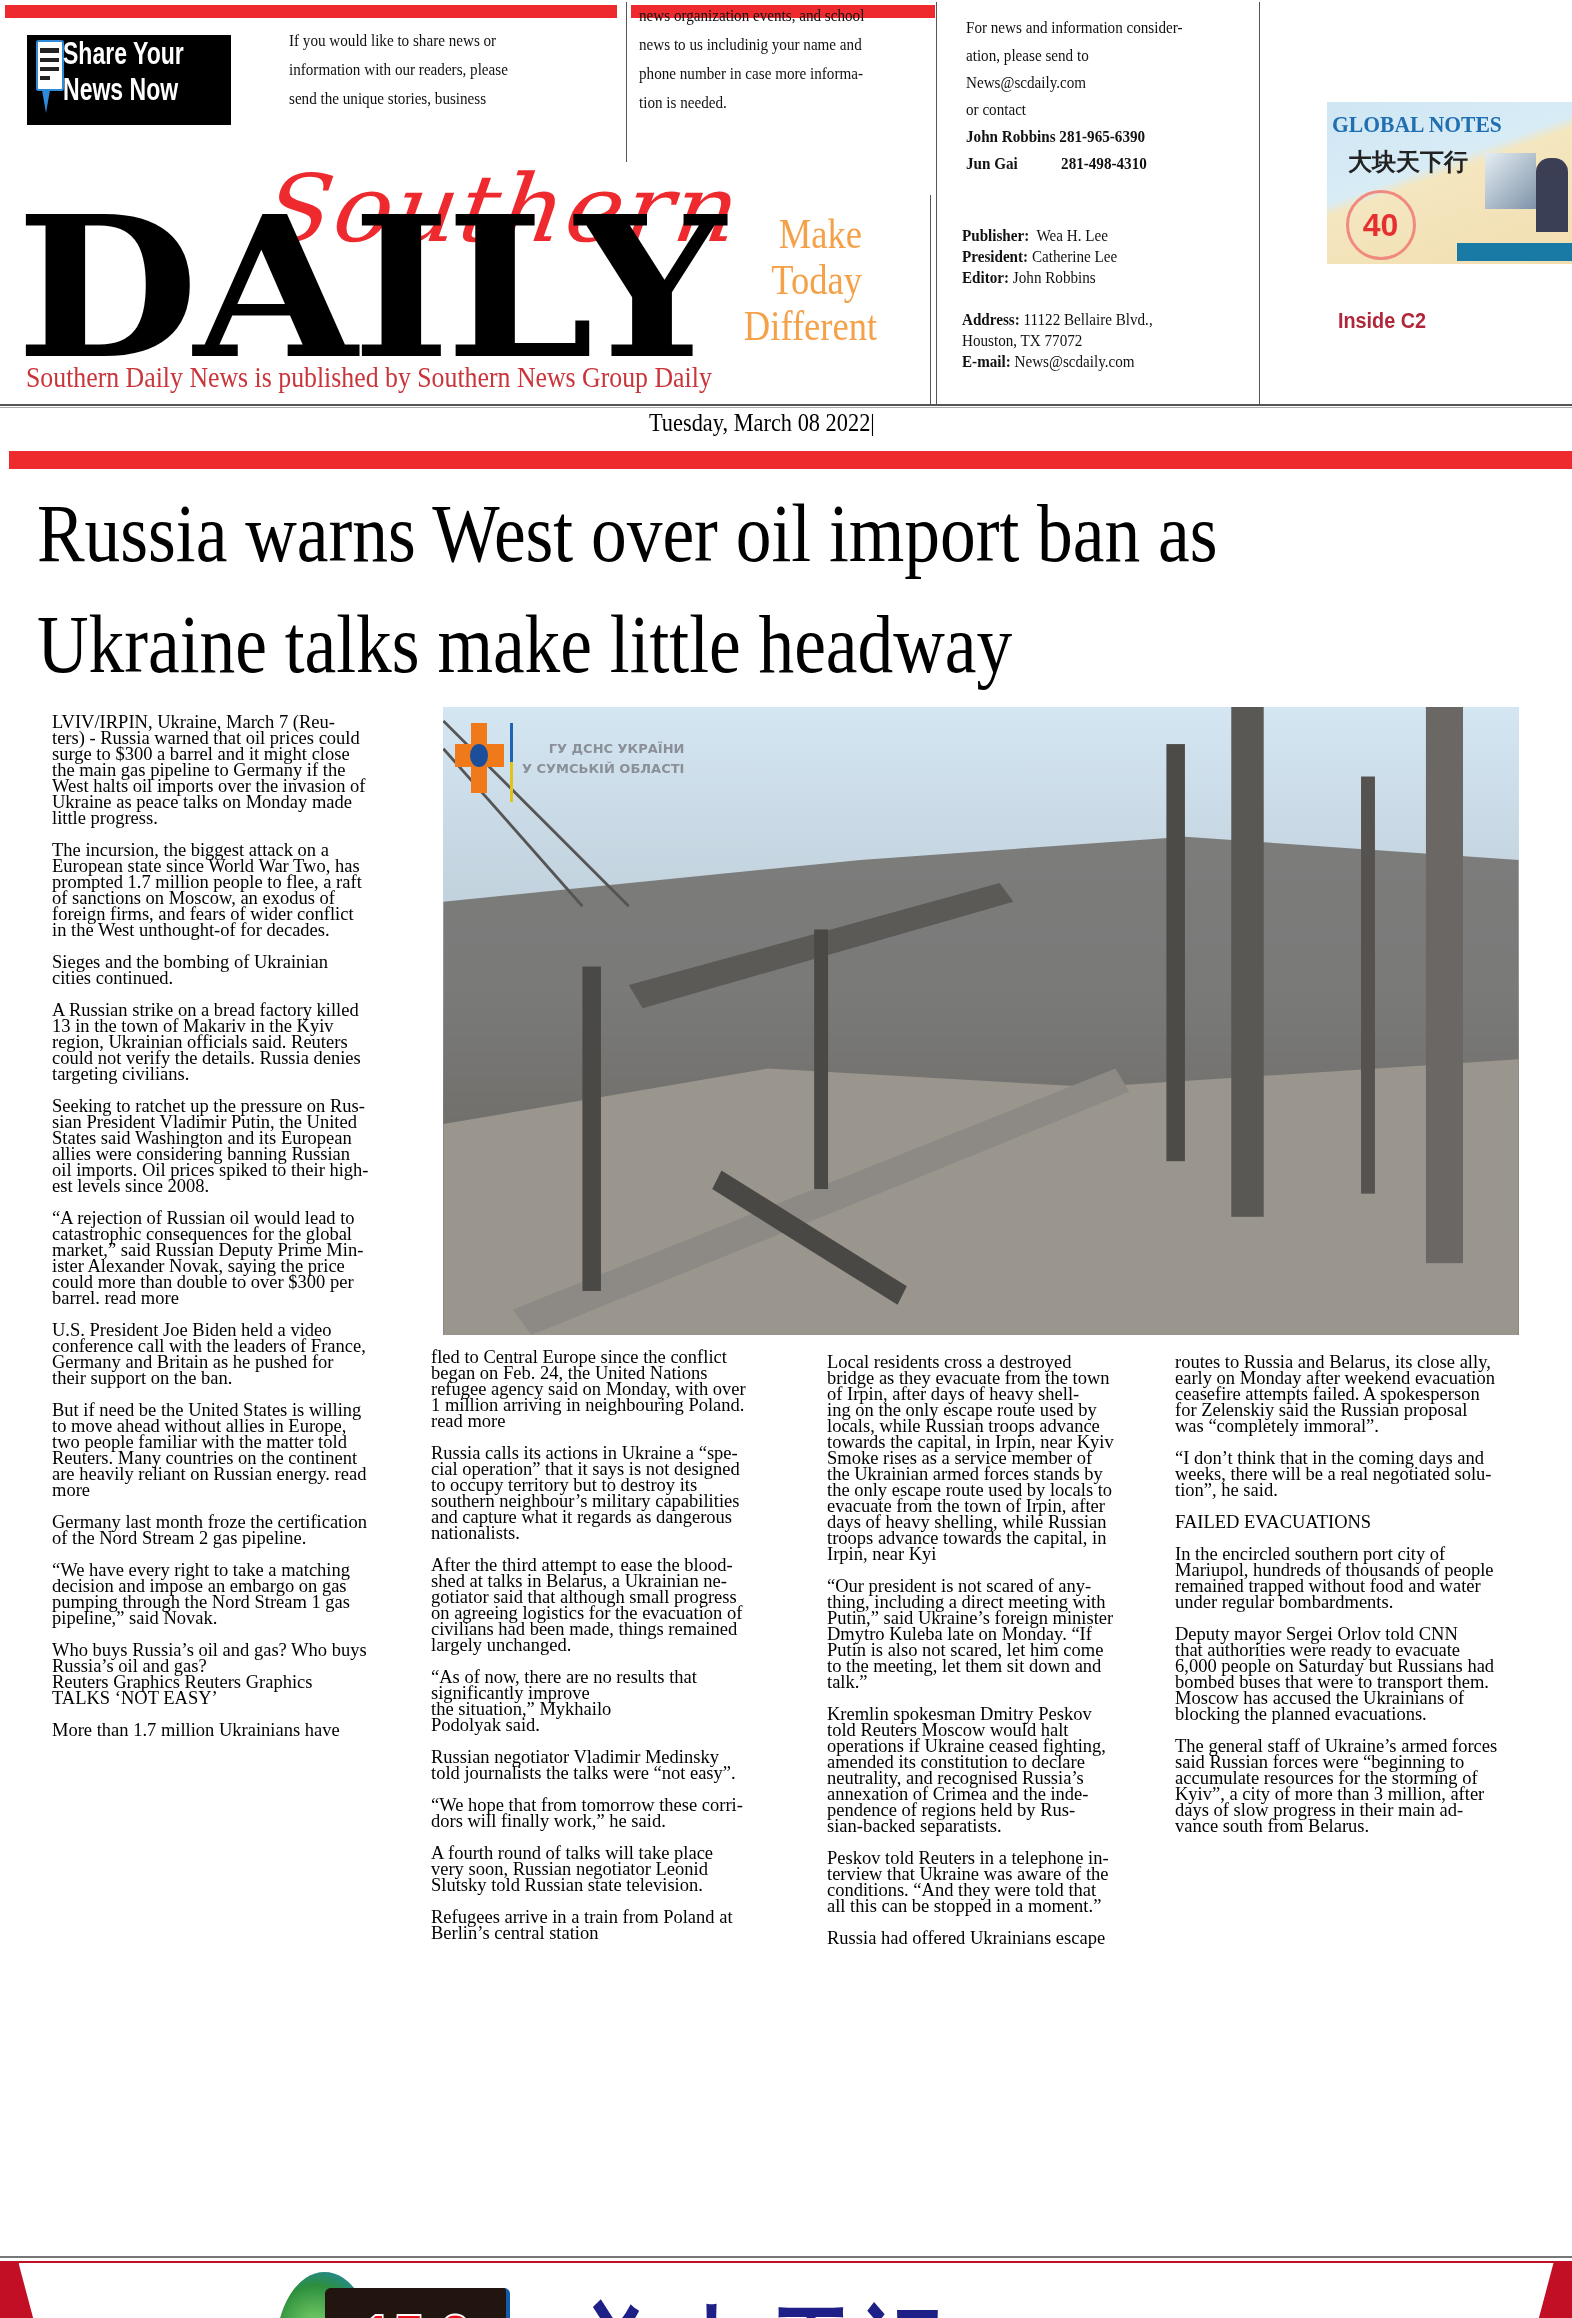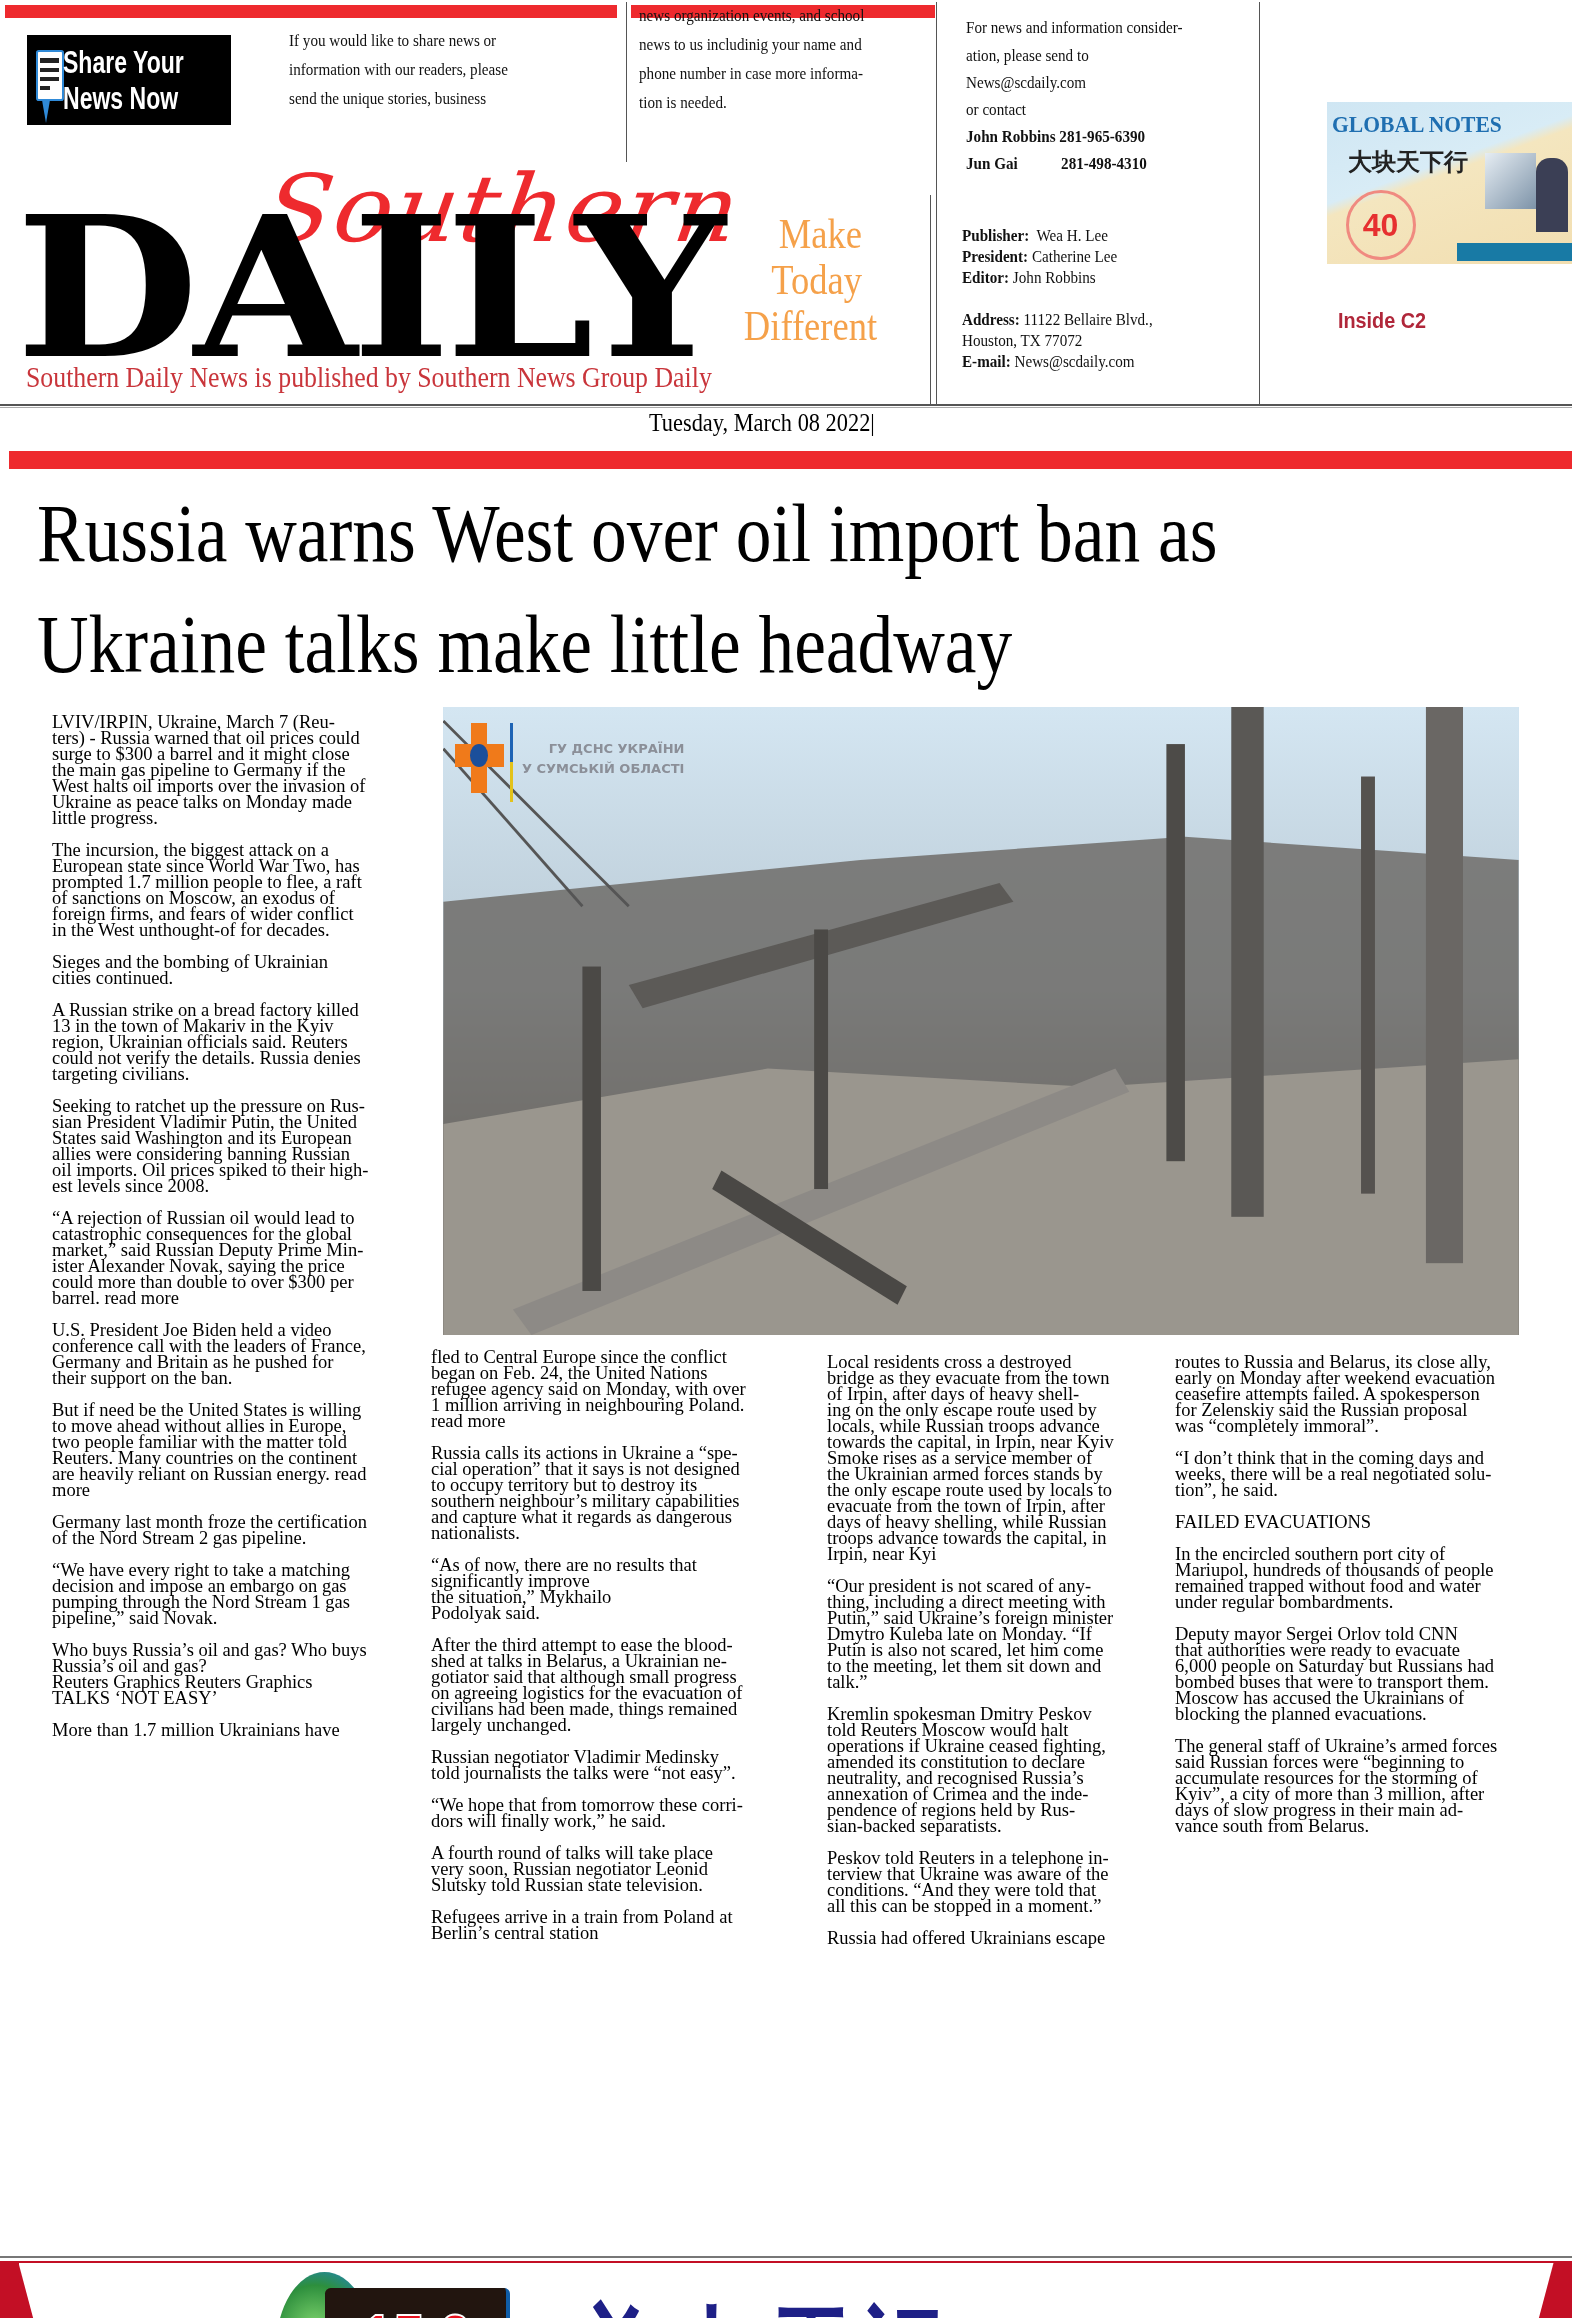--- a/index.html
+++ b/index.html
@@ -7,21 +7,21 @@
   body { position: relative; font-family: "Liberation Serif", serif; color: #000; }
 
   .abs { position: absolute; }
   .redbar { background: #ee2a2e; }
   .vline { position: absolute; width: 1.4px; background: #555; }
 
   
   .hdr-text { font-family: "Liberation Serif", serif; font-size: 17.6px; line-height: 29px; color: #111; transform: scaleX(0.86); transform-origin: left top; white-space: nowrap; }
   .hdr-bold { font-weight: bold; }
 
-  .share-box { left: 27px; top: 35px; width: 204px; height: 90px; background: #000; display: flex; align-items: center; padding-left: 9.3px; gap: 11px; }
+  .share-box { left: 27px; top: 35px; width: 204px; height: 90px; background: #000; display: flex; padding-left: 9.3px; gap: 11px; }
   .share-icon { width: 28px; height: 70px; position: relative; }
   .share-icon .bubble { position: absolute; left: 0; top: 4.6px; width: 28px; height: 51px; background: #fff; border: 2.8px solid #2f8ad8; border-radius: 2.8px; }
   .share-icon .bubble i { position: absolute; left: 1.9px; height: 4.6px; background: #222; }
   .share-icon .tail { position: absolute; left: 5.6px; top: 55px; width: 0; height: 0; border-left: 4.6px solid transparent; border-right: 4.6px solid transparent; border-top: 23px solid #2f8ad8; }
   .share-text { color: #fff; font-family: "Liberation Sans", sans-serif; font-weight: bold; font-size: 32px; line-height: 36px; transform: scaleX(0.72); transform-origin: left center; white-space: nowrap; }
 
   .logo-southern { left: 274px; top: 155px; font-family: "DejaVu Serif", serif; font-style: italic; color: #ee2a2e; font-size: 93px; transform: scaleX(1.05) skewX(-8deg); transform-origin: left top; letter-spacing: 1.9px; }
   .logo-daily { left: 16px; top: 190px; font-family: "DejaVu Serif", serif; font-weight: bold; font-size: 195px; line-height: 195px; letter-spacing: -4.6px; transform: scaleX(1.08); transform-origin: left top; }
   .logo-tag { left: 723px; top: 211px; width: 139px; text-align: right; font-family: "Liberation Serif", serif; color: #f5a14a; font-size: 43px; line-height: 46px; transform: scaleX(0.85); transform-origin: right top; }
   .logo-sub { left: 25.5px; top: 360px; font-family: "Liberation Serif", serif; color: #c9353b; font-size: 30px; transform: scaleX(0.86); transform-origin: left top; white-space: nowrap; }
@@ -243,30 +243,30 @@
 began on Feb. 24, the United Nations
 refugee agency said on Monday, with over
 1 million arriving in neighbouring Poland.
 read more</p>
   <p>Russia calls its actions in Ukraine a “spe-
 cial operation” that it says is not designed
 to occupy territory but to destroy its
 southern neighbour’s military capabilities
 and capture what it regards as dangerous
 nationalists.</p>
-  <p>“As of now, there are no results that
-significantly improve
-the situation,” Mykhailo
-Podolyak said.</p>
   <p>After the third attempt to ease the blood-
 shed at talks in Belarus, a Ukrainian ne-
 gotiator said that although small progress
 on agreeing logistics for the evacuation of
 civilians had been made, things remained
 largely unchanged.</p>
+  <p>“As of now, there are no results that
+significantly improve
+the situation,” Mykhailo
+Podolyak said.</p>
   <p>Russian negotiator Vladimir Medinsky
 told journalists the talks were “not easy”.</p>
   <p>“We hope that from tomorrow these corri-
 dors will finally work,” he said.</p>
   <p>A fourth round of talks will take place
 very soon, Russian negotiator Leonid
 Slutsky told Russian state television.</p>
   <p>Refugees arrive in a train from Poland at
 Berlin’s central station</p>
 </div>

